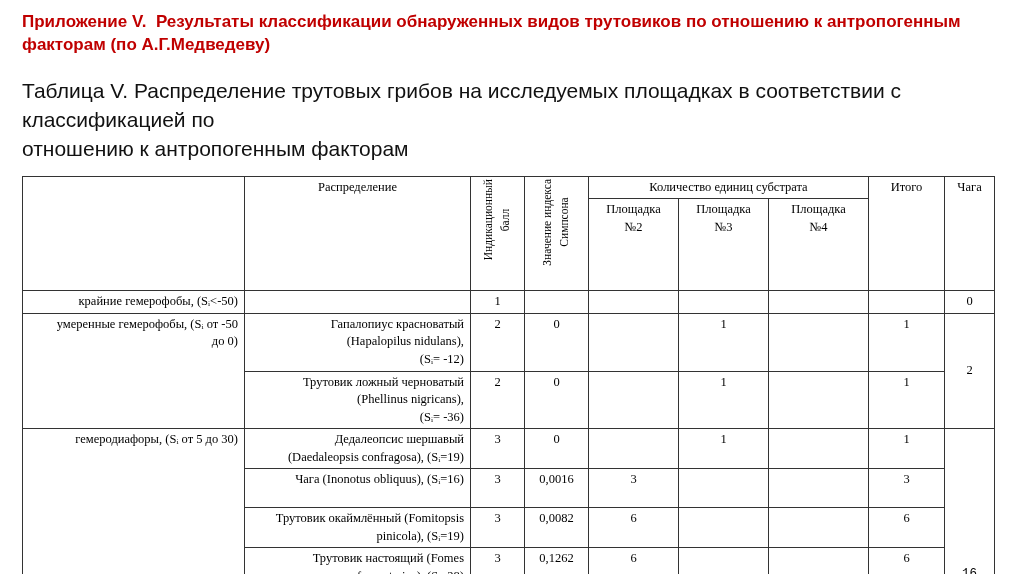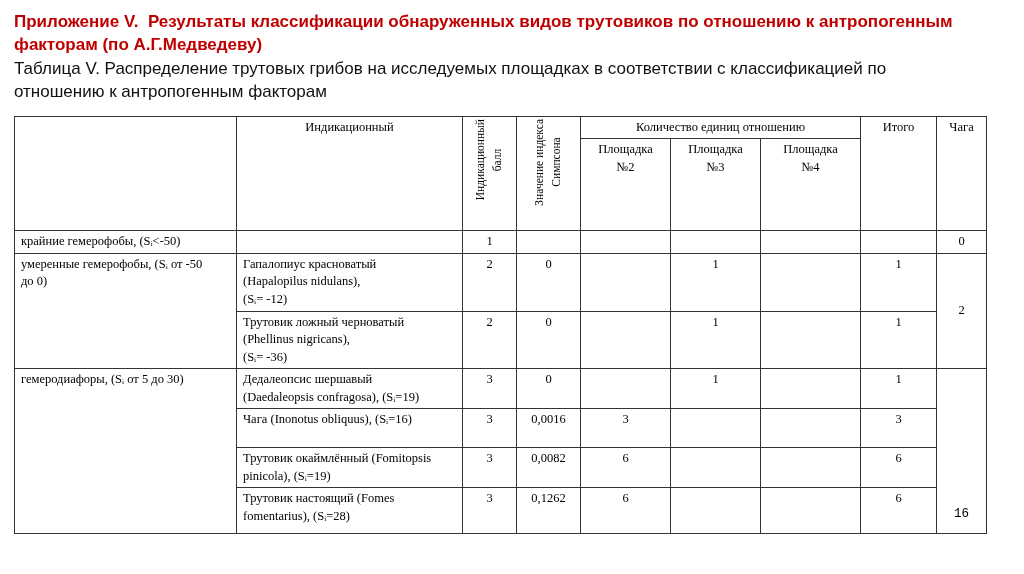--- a/index.html
+++ b/index.html
@@ -6,36 +6,37 @@
     margin: 0;
     padding: 0;
     background: #ffffff;
   }
   .slide {
     position: relative;
     width: 1024px;
     height: 574px;
     box-sizing: border-box;
     background: #ffffff;
-    padding: 10px 24px 0 14px;
+    padding: 10px 24px 0 22px;
     overflow: hidden;
     font-family: "Liberation Sans", sans-serif;
   }
   .title {
     color: var(--accent, #c00000);
     font-weight: bold;
     font-size: 17px;
     line-height: 1.38;
     white-space: pre-wrap;
   }
   .subtitle {
     color: #111111;
-    font-size: 17px;
+    font-size: 21px;
     line-height: 1.38;
     white-space: pre-wrap;
+    margin-top: 20px;
   }
   table.cls {
     border-collapse: collapse;
     table-layout: fixed;
     width: 972px;
     margin-top: 12px;
     font-family: "Liberation Serif", "DejaVu Serif", serif;
     font-size: 12.5px;
     line-height: 1.4;
     color: #000000;
@@ -51,21 +52,21 @@
   .cls th { text-align: center; }
   .vcell { vertical-align: middle; text-align: center; padding: 2px 2px; }
   .vert {
     display: inline-block;
     writing-mode: vertical-rl;
     transform: rotate(180deg);
     white-space: pre-line;
     font-size: 11.5px;
     line-height: 1.5;
   }
-  td.cat, td.rep { text-align: left; }
+  td.cat, td.rep { text-align: right; }
   td.num { text-align: center; }
   td.mid { vertical-align: middle; }
   td.bottom { vertical-align: bottom; padding-bottom: 10px; font-family: Liberation Mono, monospace; }
   .bold { font-weight: bold; }
 </style>
 </head>
 <body>
 
 <div class="slide">
 
@@ -82,26 +83,26 @@
       <col style="width:64px">
         <col style="width:90px">
         <col style="width:90px">
       <col style="width:100px">
         <col style="width:76px">
         <col style="width:50px">
     </colgroup>
     <thead>
       <tr style="height:22px">
         <th rowspan="2"></th>
-        <th rowspan="2">Индикационный</th>
+        <th rowspan="2">Распределение</th>
         <th rowspan="2" class="vcell"><span class="vert">Индикационный
 балл</span></th>
         <th rowspan="2" class="vcell"><span class="vert">Значение индекса
 Симпсона</span></th>
-        <th colspan="3">Количество единиц отношению</th>
+        <th colspan="3">Количество единиц субстрата</th>
         <th rowspan="2">Итого</th>
         <th rowspan="2">Чага</th>
       </tr>
       <tr style="height:92px">
         <th>Площадка
 №2</th>
         <th>Площадка
 №3</th>
         <th>Площадка
 №4</th>

